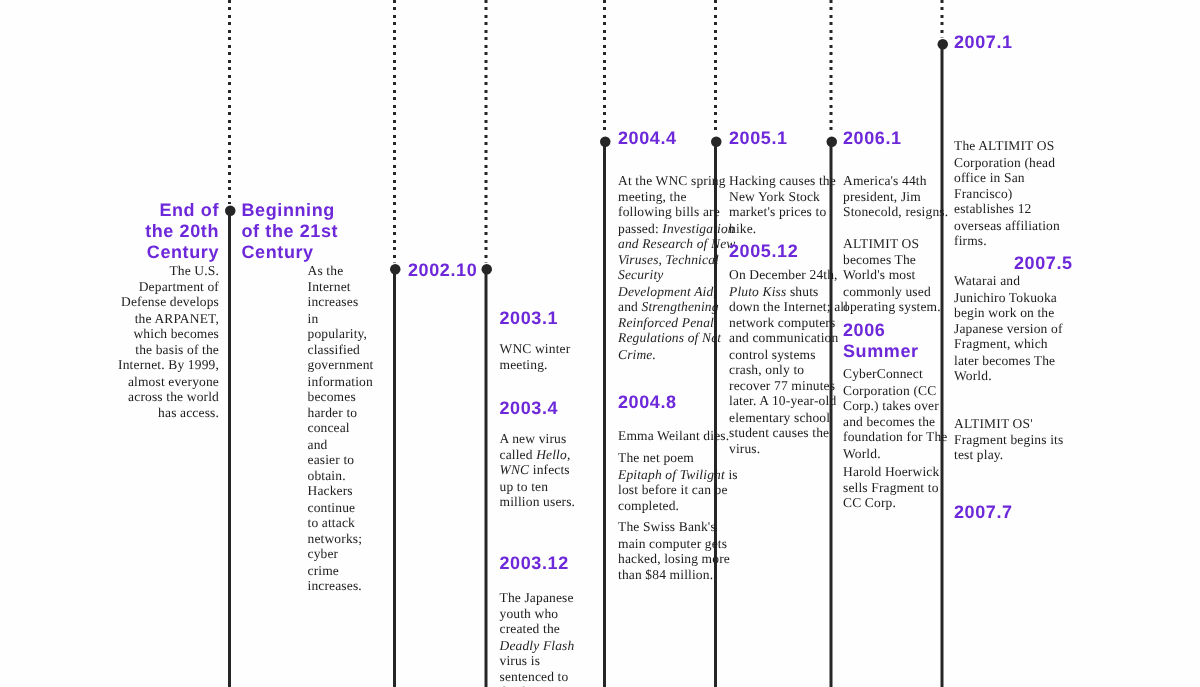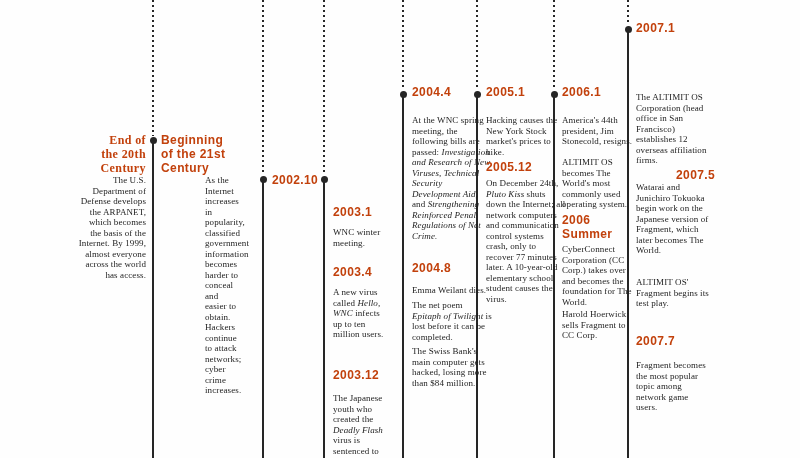--- a/index.html
+++ b/index.html
@@ -13,21 +13,21 @@
     position:absolute; width:2px;
     background:repeating-linear-gradient(to bottom, var(--line,#262626) 0 2px, transparent 2px 5px);
   }
   .seg-solid { position:absolute; width:2px; background:var(--line,#262626); }
   .dot { position:absolute; width:7px; height:7px; border-radius:50%; background:var(--line,#1a1a1a); }
   .stack { position:absolute; top:0; height:458px; }
   .date-heading {
     position:absolute; left:0; right:0;
     font-family:"Liberation Sans", sans-serif; font-weight:bold;
     font-size:12px; line-height:14px; letter-spacing:0.4px;
-    color:#c2410c; white-space:pre-line;
+    color:#6d28d9; white-space:pre-line;
   }
   .entry-para {
     position:absolute; left:0; right:0;
     font-size:9px; line-height:10.5px; letter-spacing:0.1px;
   }
   .it { font-style:italic; }
 </style>
 </head>
 <body>
 
@@ -47,21 +47,21 @@
     <div class="seg-dotted" style="left: 476px; top: 0px; height: 90px;"></div>
     <div class="seg-solid" style="left: 476px; top: 94px; height: 364px;"></div>
     <div class="dot" style="left: 474px; top: 91px;"></div>
     <div class="seg-dotted" style="left: 553px; top: 0px; height: 90px;"></div>
     <div class="seg-solid" style="left: 553px; top: 94px; height: 364px;"></div>
     <div class="dot" style="left: 551px; top: 91px;"></div>
     <div class="seg-dotted" style="left: 627px; top: 0px; height: 25px;"></div>
     <div class="seg-solid" style="left: 627px; top: 29px; height: 429px;"></div>
     <div class="dot" style="left: 625px; top: 26px;"></div>
     <div class="stack" style="left: 78px; width: 68px; text-align: right;">
-      <div class="date-heading" style="top: 133px; font-family: Liberation Serif, serif;">End of
+      <div class="date-heading" style="top: 133px;">End of
 the 20th
 Century</div>
       <div class="entry-para" style="top: 175px;"><span>The U.S. Department of Defense develops the ARPANET, which becomes the basis of the Internet. By 1999, almost everyone across the world has access.</span></div>
     </div>
     <div class="stack" style="left: 161px; width: 78px; text-align: left;">
       <div class="date-heading" style="top: 133px;">Beginning
 of the 21st
 Century</div>
       <div class="entry-para" style="top: 175px; margin-left: 44px;"><span>As the Internet increases in popularity, classified government information becomes harder to conceal and easier to obtain. Hackers continue to attack networks; cyber crime increases.</span></div>
     </div>
@@ -99,15 +99,14 @@
       <div class="entry-para" style="top: 244px;"><span>CyberConnect Corporation (CC Corp.) takes over and becomes the foundation for The World.</span></div>
       <div class="entry-para" style="top: 309px;"><span>Harold Hoerwick sells Fragment to CC Corp.</span></div>
     </div>
     <div class="stack" style="left: 636px; width: 76px; text-align: left;">
       <div class="date-heading" style="top: 21px;">2007.1</div>
       <div class="entry-para" style="top: 62px; margin-top: 30px;"><span>The ALTIMIT OS Corporation (head office in San Francisco) establishes 12 overseas affiliation firms.</span></div>
       <div class="date-heading" style="top: 168px; margin-left: 40px;">2007.5</div>
       <div class="entry-para" style="top: 182px;"><span>Watarai and Junichiro Tokuoka begin work on the Japanese version of Fragment, which later becomes The World.</span></div>
       <div class="entry-para" style="top: 277px;"><span>ALTIMIT OS' Fragment begins its test play.</span></div>
       <div class="date-heading" style="top: 334px;">2007.7</div>
-      <div class="entry-para" style="top: 360px;"><span>Fragment becomes the most popular topic among network game users.</span></div>
     </div>
   </div>
 
 </body></html>

